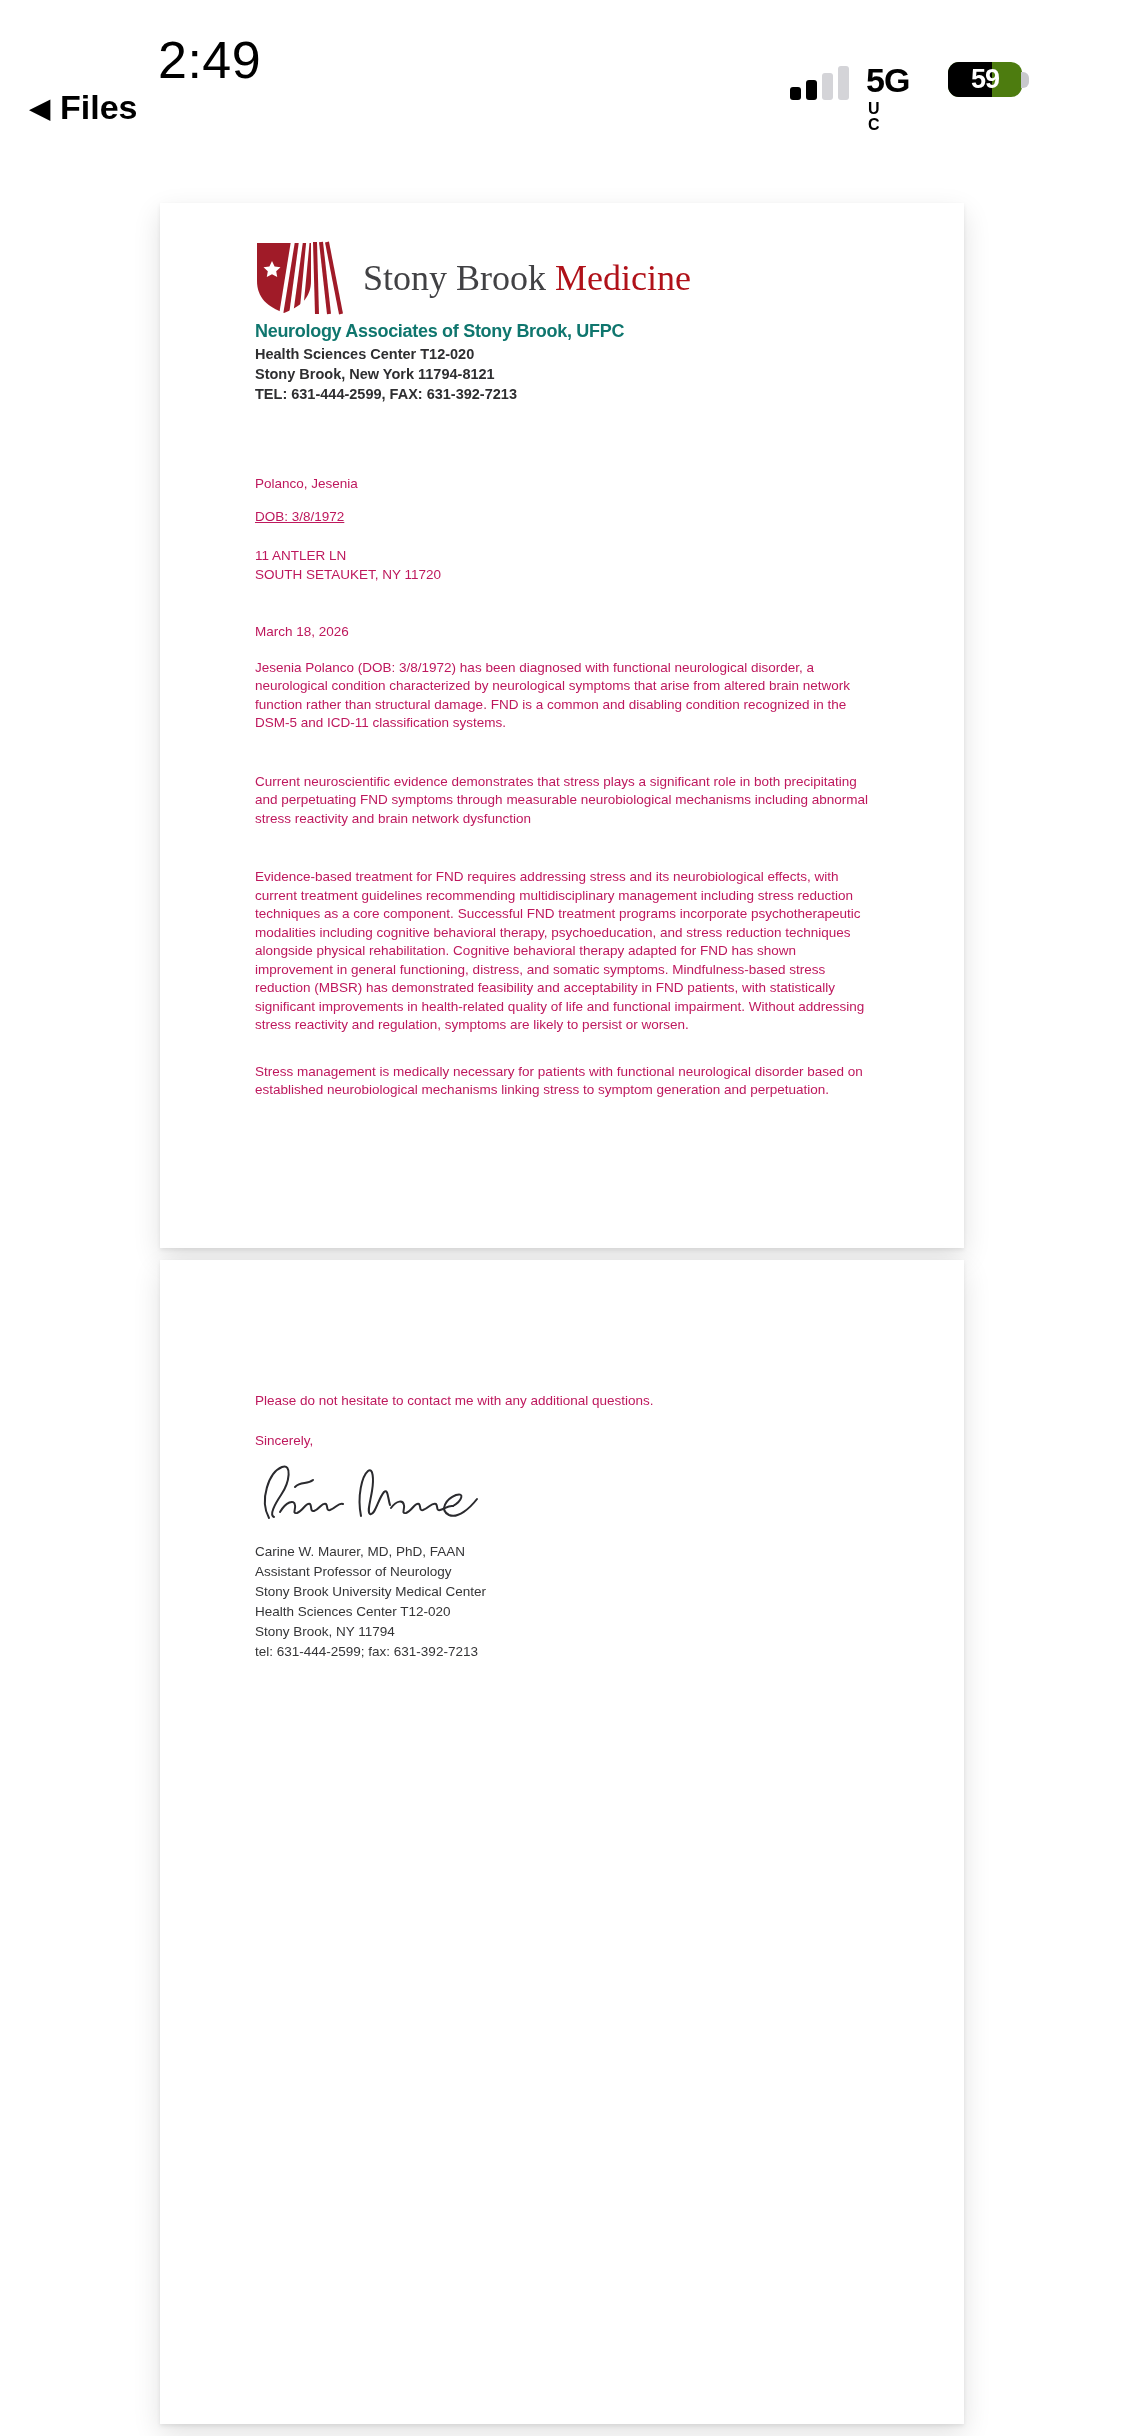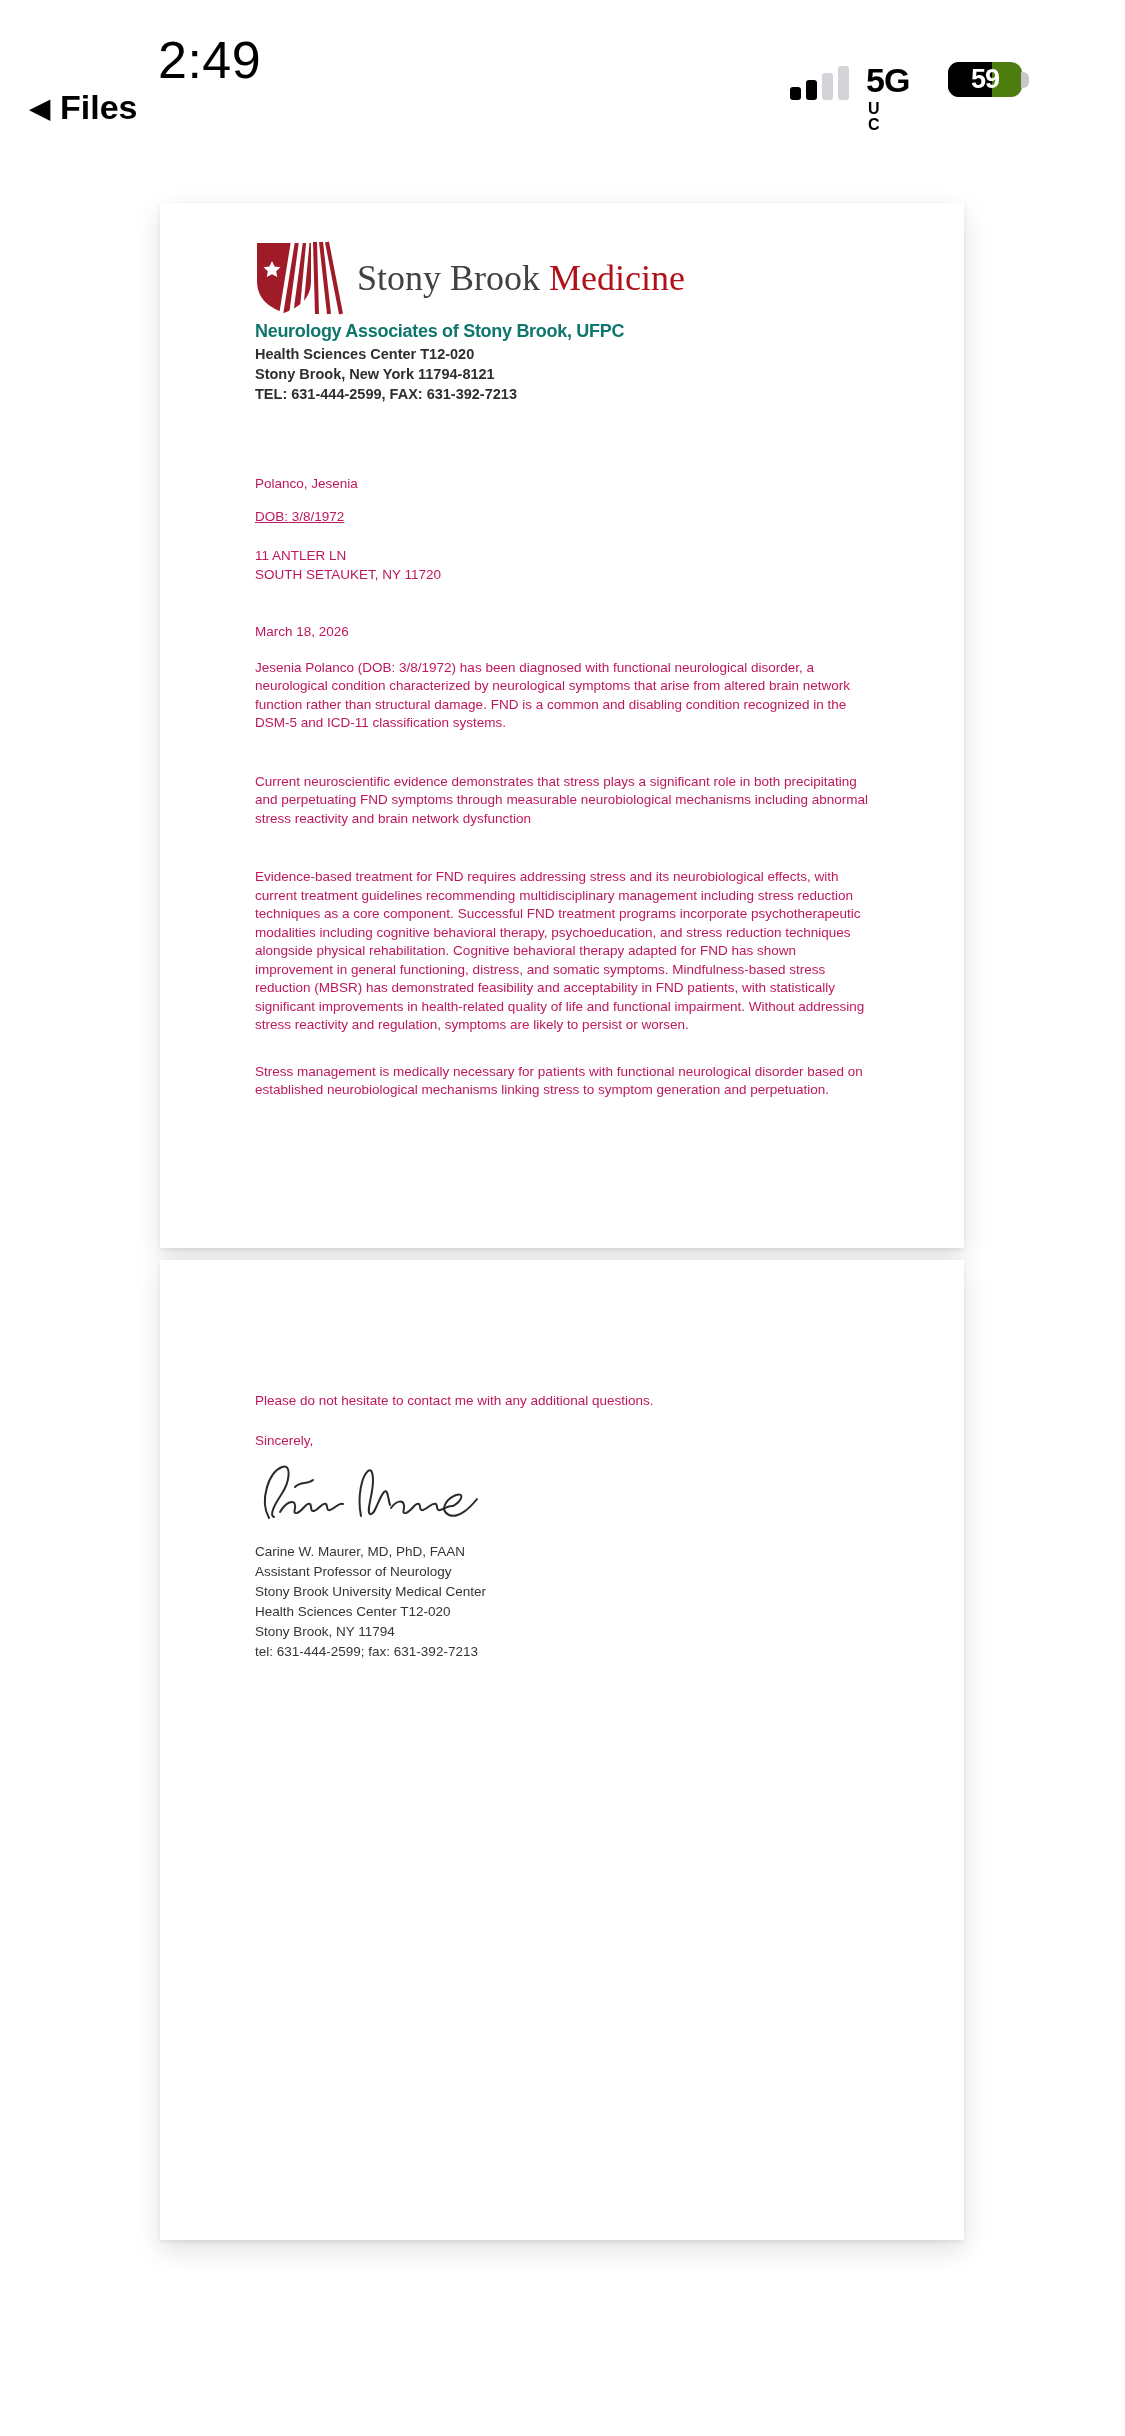--- a/index.html
+++ b/index.html
@@ -43,23 +43,23 @@
     font-size:27px; font-weight:800; letter-spacing:-1px; color:#fff; }
   .battery-cap { position:absolute; left:231px; top:12px; width:8px; height:16px;
     background:#c8c8cc; border-radius:0 6px 6px 0; }
 
   
   .page {
     position:absolute; left:160px; width:804px; background:#fff;
     box-shadow:0 2px 4px rgba(0,0,0,0.08), 0 10px 26px rgba(0,0,0,0.12);
   }
   .page1 { top:203px; height:1045px; padding:38px 94px 0 95px; }
-  .page2 { top:1260px; height:980px; padding:132px 94px 0 95px; }
+  .page2 { top:1260px; height:1164px; padding:132px 94px 0 95px; }
 
-  .logo-row { display:flex; align-items:center; gap:6px; }
+  .logo-row { display:flex; align-items:center; gap:12px; }
   .wordmark { font-family:"Liberation Serif", serif; font-size:36px; letter-spacing:0; }
   .wordmark .wm1 { color:#414144; }
   .wordmark .wm2 { color:#b01119; }
 
   .practice-name { margin-top:6px; font-size:18px; font-weight:700; letter-spacing:-0.3px; color:#0f766e; }
   .practice-addr { font-size:14.5px; font-weight:600; line-height:20px; color:#2e2e30; margin-top:2px; }
 
   .body-txt { font-size:13.5px; line-height:18.5px; color:#be185d; width:620px; }
   .patient-name { margin-top:71px; }
   .patient-dob { margin-top:14px;text-decoration:underline; }

